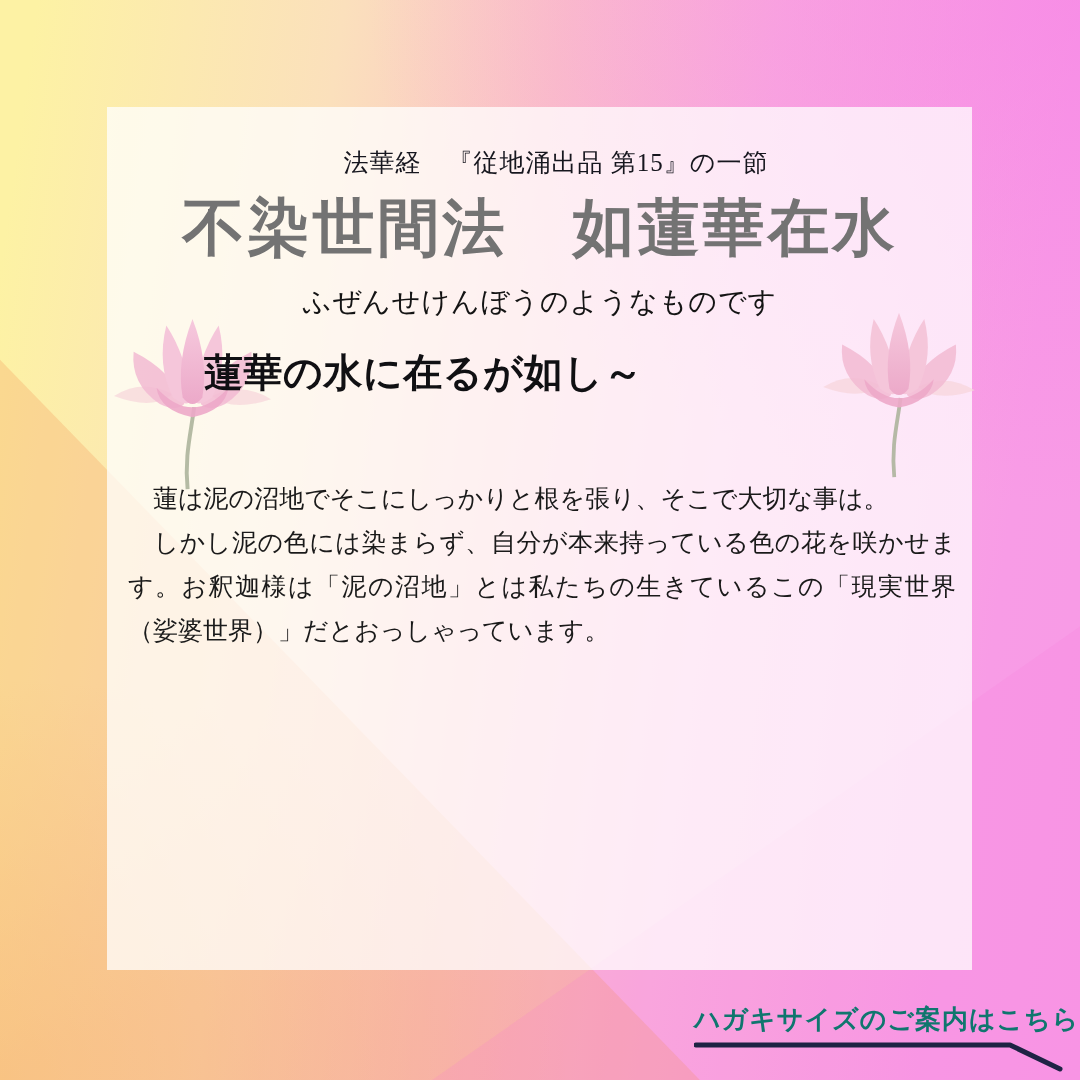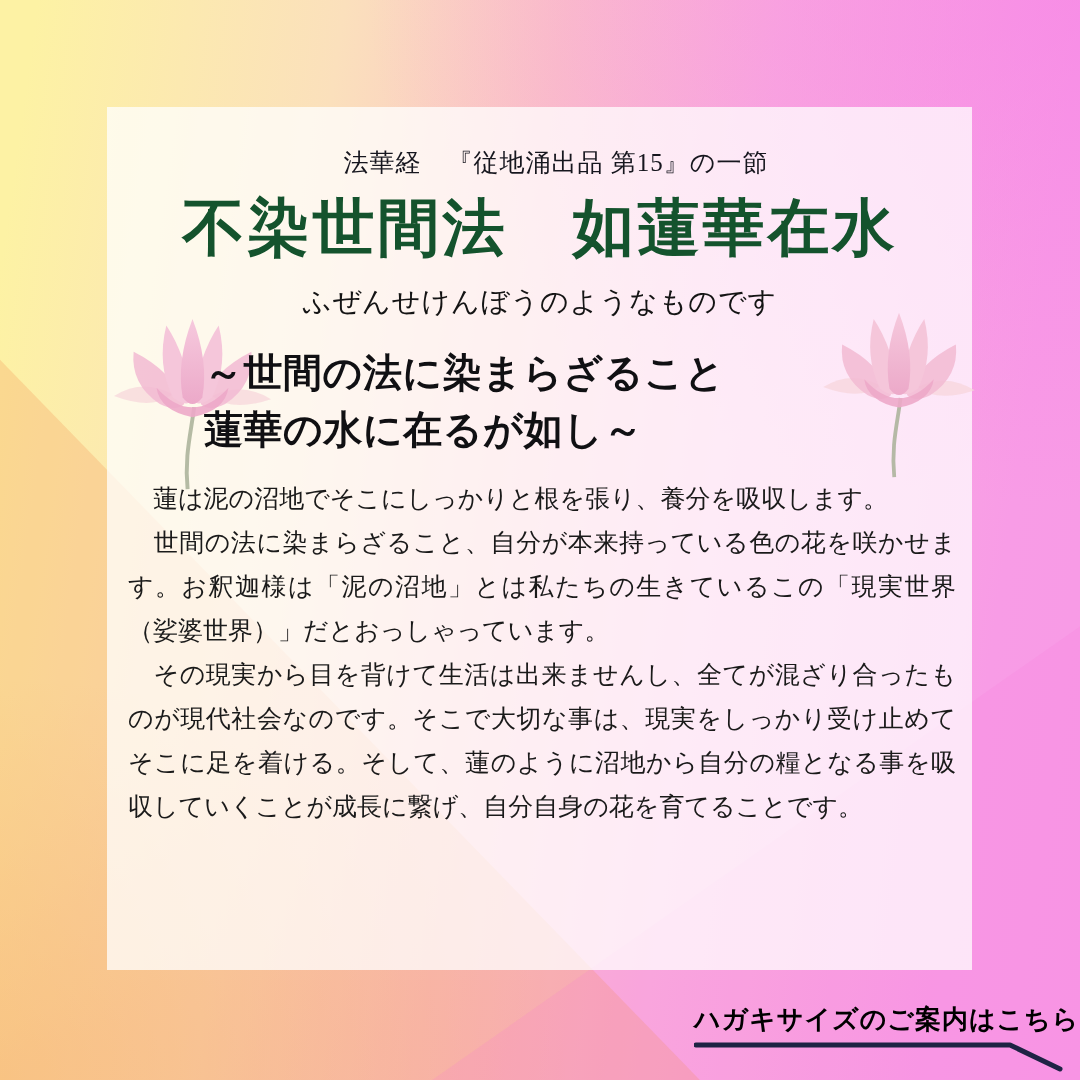--- a/index.html
+++ b/index.html
@@ -29,35 +29,35 @@
   .lotus{position:absolute;z-index:3;}
   .lotus-left{left:95px;top:306px;width:195px;height:188px;}
   .lotus-right{left:820px;top:298px;width:158px;height:186px;}
 
   
   .txt{position:absolute;z-index:4;}
   .header{top:146px;left:16px;width:100%;text-align:center;
     font-family:"Liberation Serif",serif;font-size:25px;letter-spacing:1px;
     color:#16161e;}
   .title{top:194px;left:0;width:100%;margin:0;text-align:center;
-    font-size:62px;font-weight:900;letter-spacing:3px;color:#14532d;line-height:1.1;}
+    font-size:62px;font-weight:900;letter-spacing:3px;color:#737373;line-height:1.1;}
   .furigana{top:283px;left:0;width:100%;display:flex;justify-content:center;
     font-size:28px;font-weight:500;color:#141414;letter-spacing:1px;}
   .subtitle{top:344px;left:204px;width:660px;
     font-size:39px;font-weight:800;color:#101013;line-height:57px;letter-spacing:0.5px;}
   .subtitle .sub2{}
   .body-text{top:476px;left:128px;width:828px;
     font-size:25px;font-weight:500;line-height:44px;color:#1a1a1a;
     text-align:justify;letter-spacing:0;}
   .body-text p{margin:0;}
 
   
   .cta{top:1002px;left:694px;width:380px;color:#1e2344;cursor:pointer;z-index:5;}
   .cta .cta-label{display:block;font-size:26px;font-weight:800;letter-spacing:1px;
-    color:#000000;white-space:nowrap;font-family:Liberation Serif, serif;}
+    color:#0f766e;white-space:nowrap;font-family:Liberation Serif, serif;}
   .cta svg{display:block;margin-top:5px;}
 </style>
 </head>
 <body>
 
 <div class="canvas">
 
   <div class="bg"></div>
   <div class="fold-left"></div>
   <div class="fold-br"></div>
@@ -97,28 +97,26 @@
   <div class="txt header">法華経　『従地涌出品 第15』の一節</div>
 
   <h1 class="txt title">不染世間法　如蓮華在水</h1>
 
   <div class="txt furigana">
     <span>ふぜんせけんぼう</span>
     <span>のようなものです</span>
   </div>
 
   <div class="txt subtitle">
-    <div class="sub1">～世間の法に染まらざること</div>
     <div class="sub2">蓮華の水に在るが如し～</div>
   </div>
 
   <div class="txt body-text">
-    <p>　蓮は泥の沼地でそこにしっかりと根を張り、養分を吸収します。</p>
-    <p>　世間の法に染まらざること、自分が本来持っている色の花を咲かせます。お釈迦様は「泥の沼地」とは私たちの生きているこの「現実世界（娑婆世界）」だとおっしゃっています。</p>
-    <p>　その現実から目を背けて生活は出来ませんし、全てが混ざり合ったものが現代社会なのです。そこで大切な事は、現実をしっかり受け止めてそこに足を着ける。そして、蓮のように沼地から自分の糧となる事を吸収していくことが成長に繋げ、自分自身の花を育てることです。</p>
+    <p>　蓮は泥の沼地でそこにしっかりと根を張り、そこで大切な事は。</p>
+    <p>　しかし泥の色には染まらず、自分が本来持っている色の花を咲かせます。お釈迦様は「泥の沼地」とは私たちの生きているこの「現実世界（娑婆世界）」だとおっしゃっています。</p>
   </div>
 
   <div class="txt cta">
     <span class="cta-label">ハガキサイズのご案内はこちら</span>
     <svg width="372" height="32" viewBox="0 0 372 32" aria-hidden="true">
       <path d="M2 3 H316 L366 27" stroke="#1e2344" stroke-width="5" fill="none" stroke-linecap="round" stroke-linejoin="round"></path>
     </svg>
   </div>
 
 </div>

